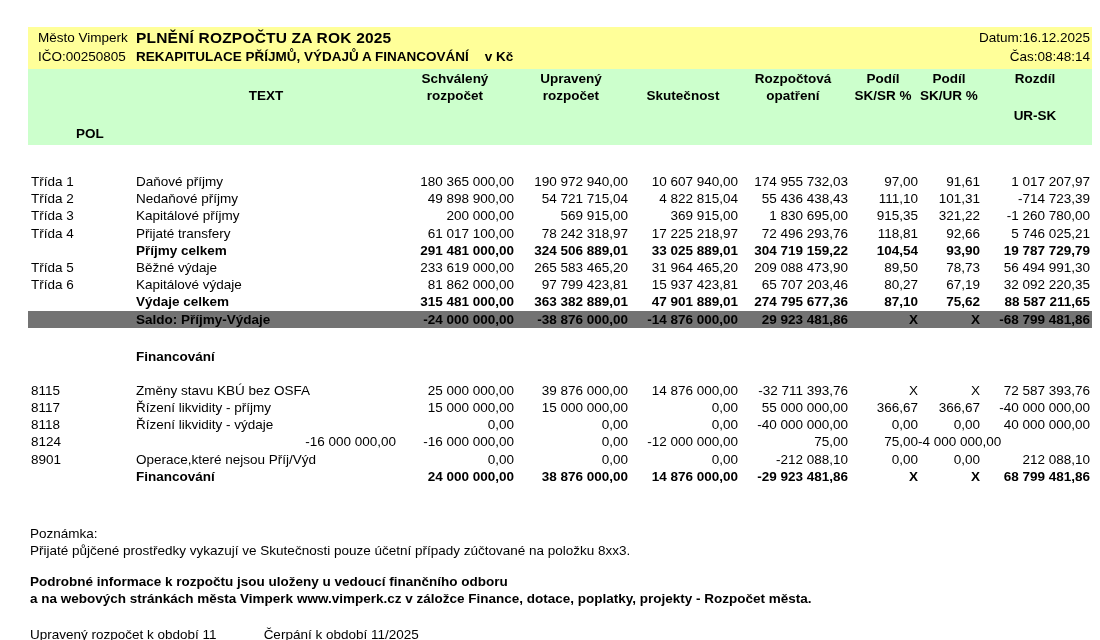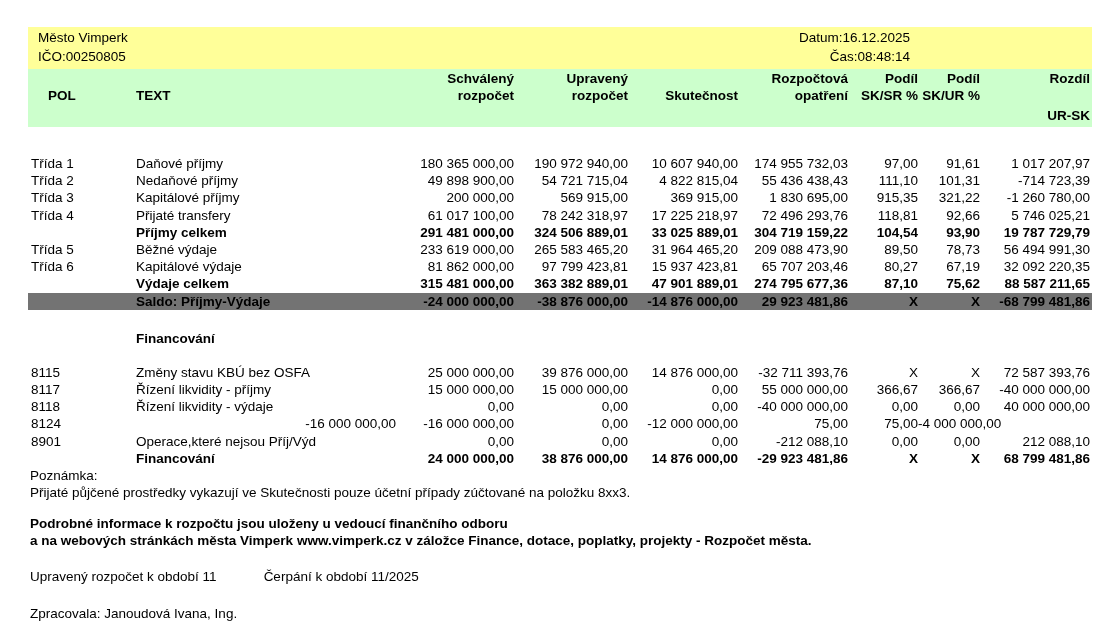--- a/index.html
+++ b/index.html
@@ -35,57 +35,61 @@
   }
 
   
   .thead {
     background: #ccffcc;
     padding: 2px 0 3px 0;
     font-weight: bold;
     line-height: 16.5px;
   }
   .hcell { display: flex; flex-direction: column; white-space: nowrap; }
-  .hcell span { min-height: 16.5px; }
+  .hcell span { min-height: 16.5px; text-align: center; }
   .hcell.left  { text-align: left; }
   .hcell.right { text-align: right; }
-  .hcell.col1 { padding-left: 20px; }
+  .hcell.col1 { padding-left: 20px; gap: 38px; }
   .hcell.col2 { padding-left: 4px; }
   .hcell.col9 { padding-right: 2px; gap: 20px; }
 
   
   .tbody { margin-top: 28px; }
   .trow { height: 17.2px; line-height: 17.2px; }
   .trow.bold { font-weight: bold; }
   .trow.highlight { background: #737373; }
   .cell { white-space: nowrap; }
   .cell.num { text-align: right; }
   .cell.pol { padding-left: 3px; }
   .cell.txt { padding-left: 4px; }
   .cell.last { padding-right: 2px; }
   .spacer-row { width: 100%; }
 
   
   .footer { padding-left: 2px; line-height: 17px; }
-  .note-label { }
+  .note-label { margin-top: 40px; }
   .info-line1 { margin-top: 14px; font-weight: bold; }
   .info-line2 { font-weight: bold; }
   .period { margin-top: 19px; }
   .period-part2 { margin-left: 47px; }
   .author { margin-top: 20px; }
 </style>
 </head>
 <body>
 
 <div id="report">
 
   <div class="band-yellow">
     <div class="org-block">
       <div>Město Vimperk</div>
       <div>IČO:00250805</div>
+    </div>
+    <div class="title-block">
+      <div class="title1">PLNĚNÍ ROZPOČTU ZA ROK 2025</div>
+      <div class="title2"><span>REKAPITULACE PŘÍJMŮ, VÝDAJŮ A FINANCOVÁNÍ</span><span class="currency">v Kč</span></div>
     </div>
     <div class="datetime-block">
       <div>Datum:16.12.2025</div>
       <div>Čas:08:48:14</div>
     </div>
   </div>
 
   <div class="grid-row thead" id="thead">
       <div class="hcell left col1">
         <span></span>

